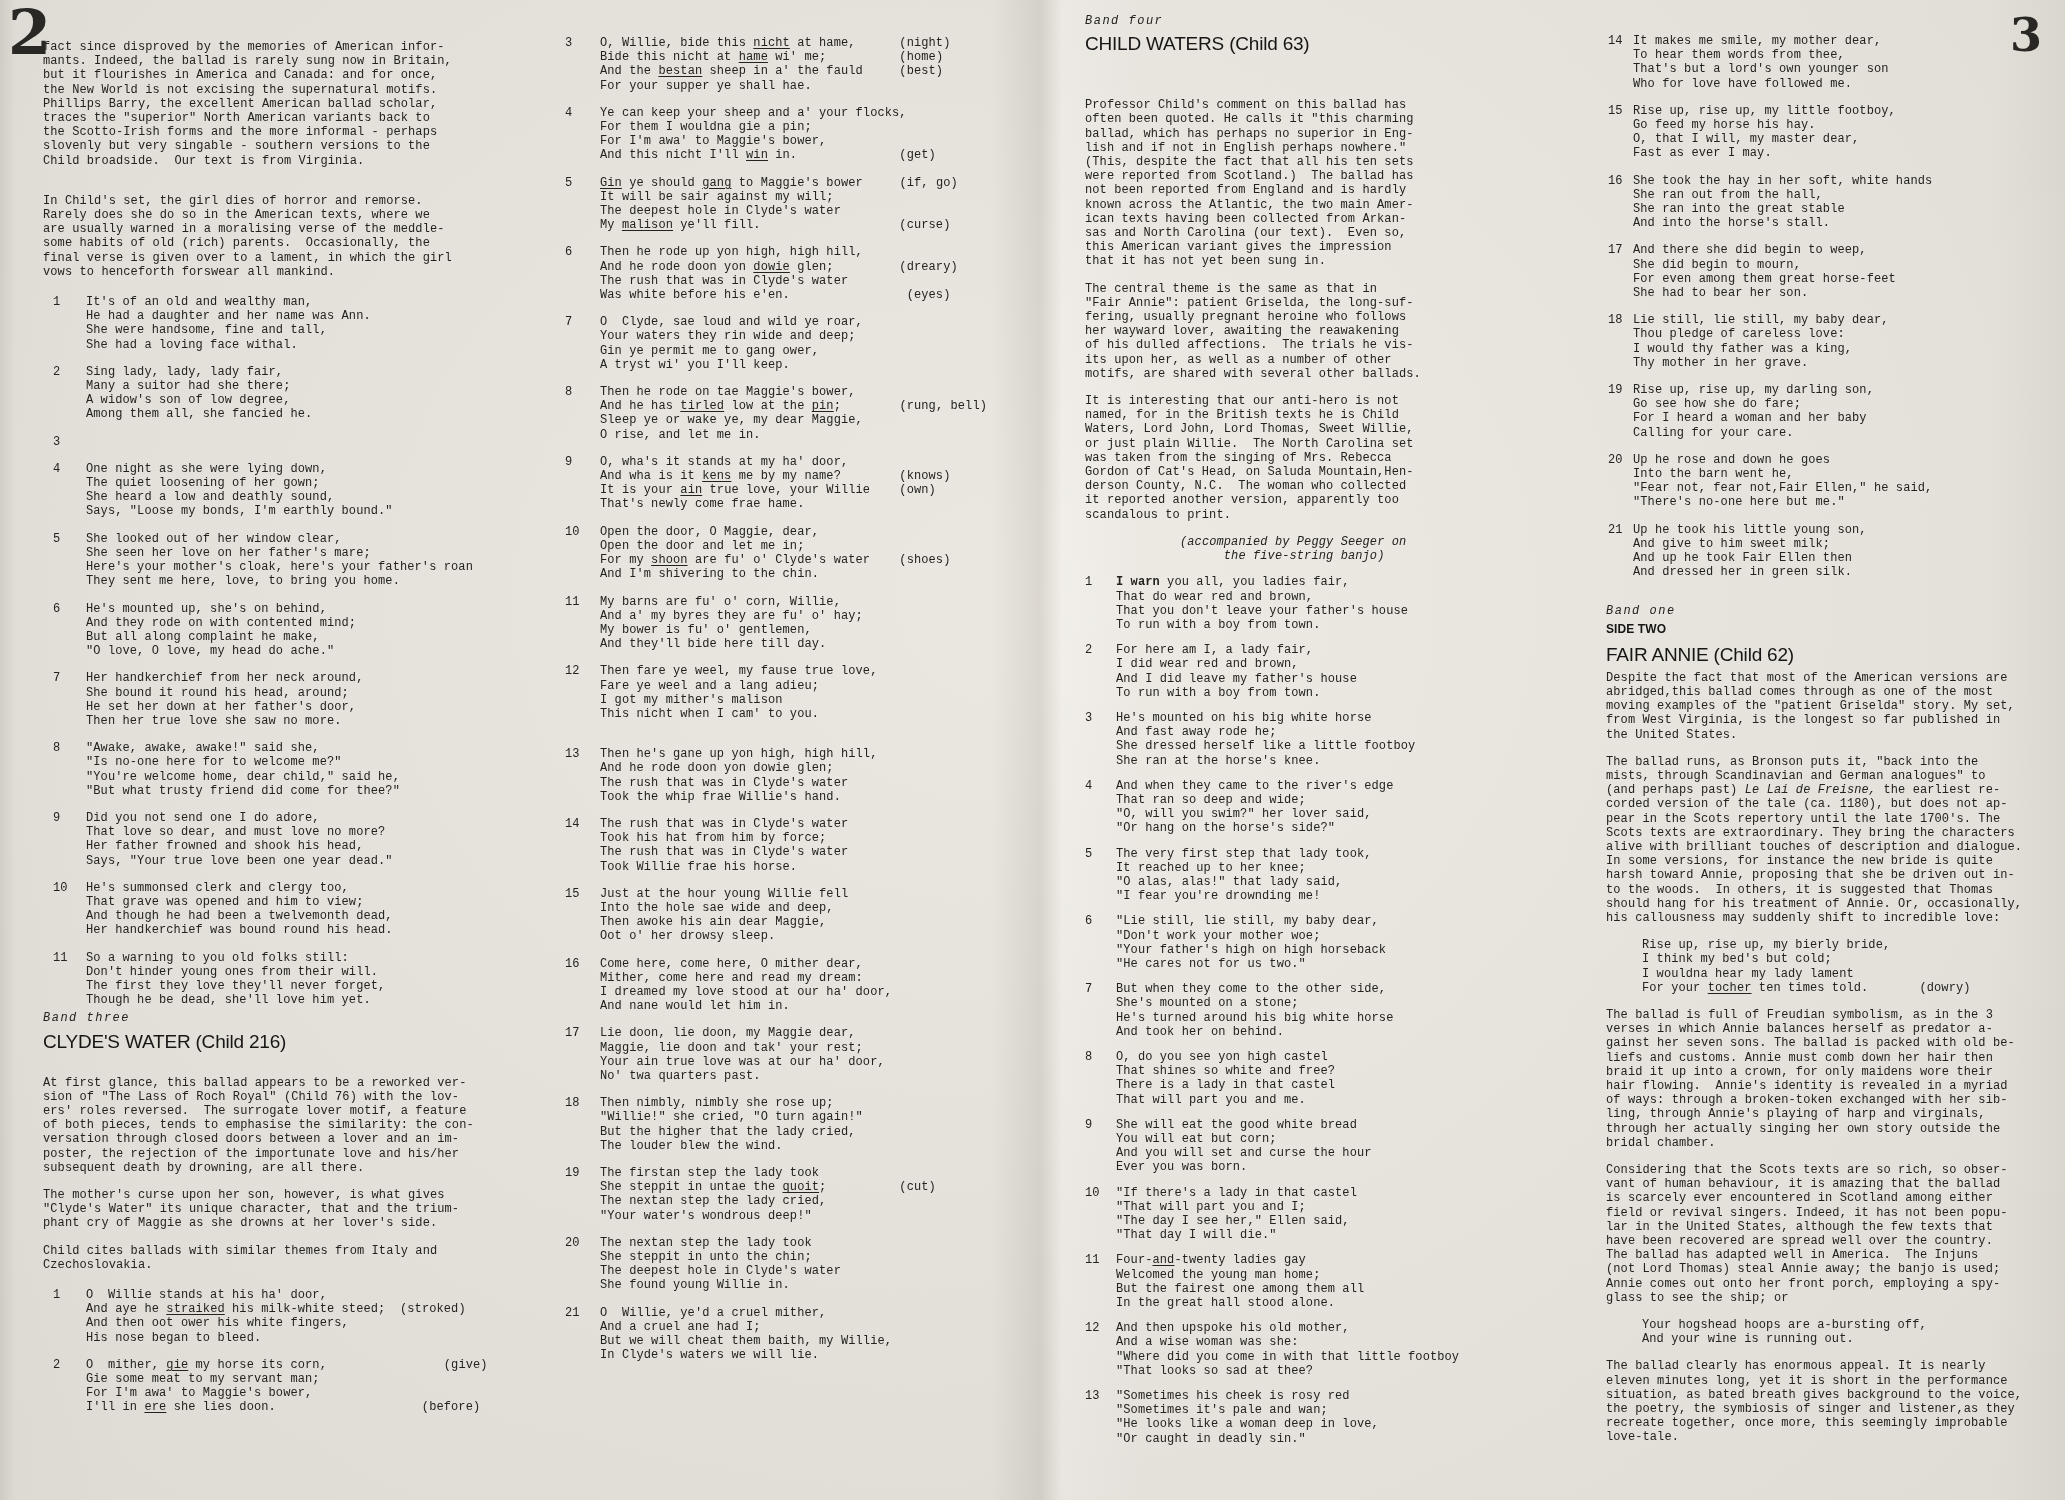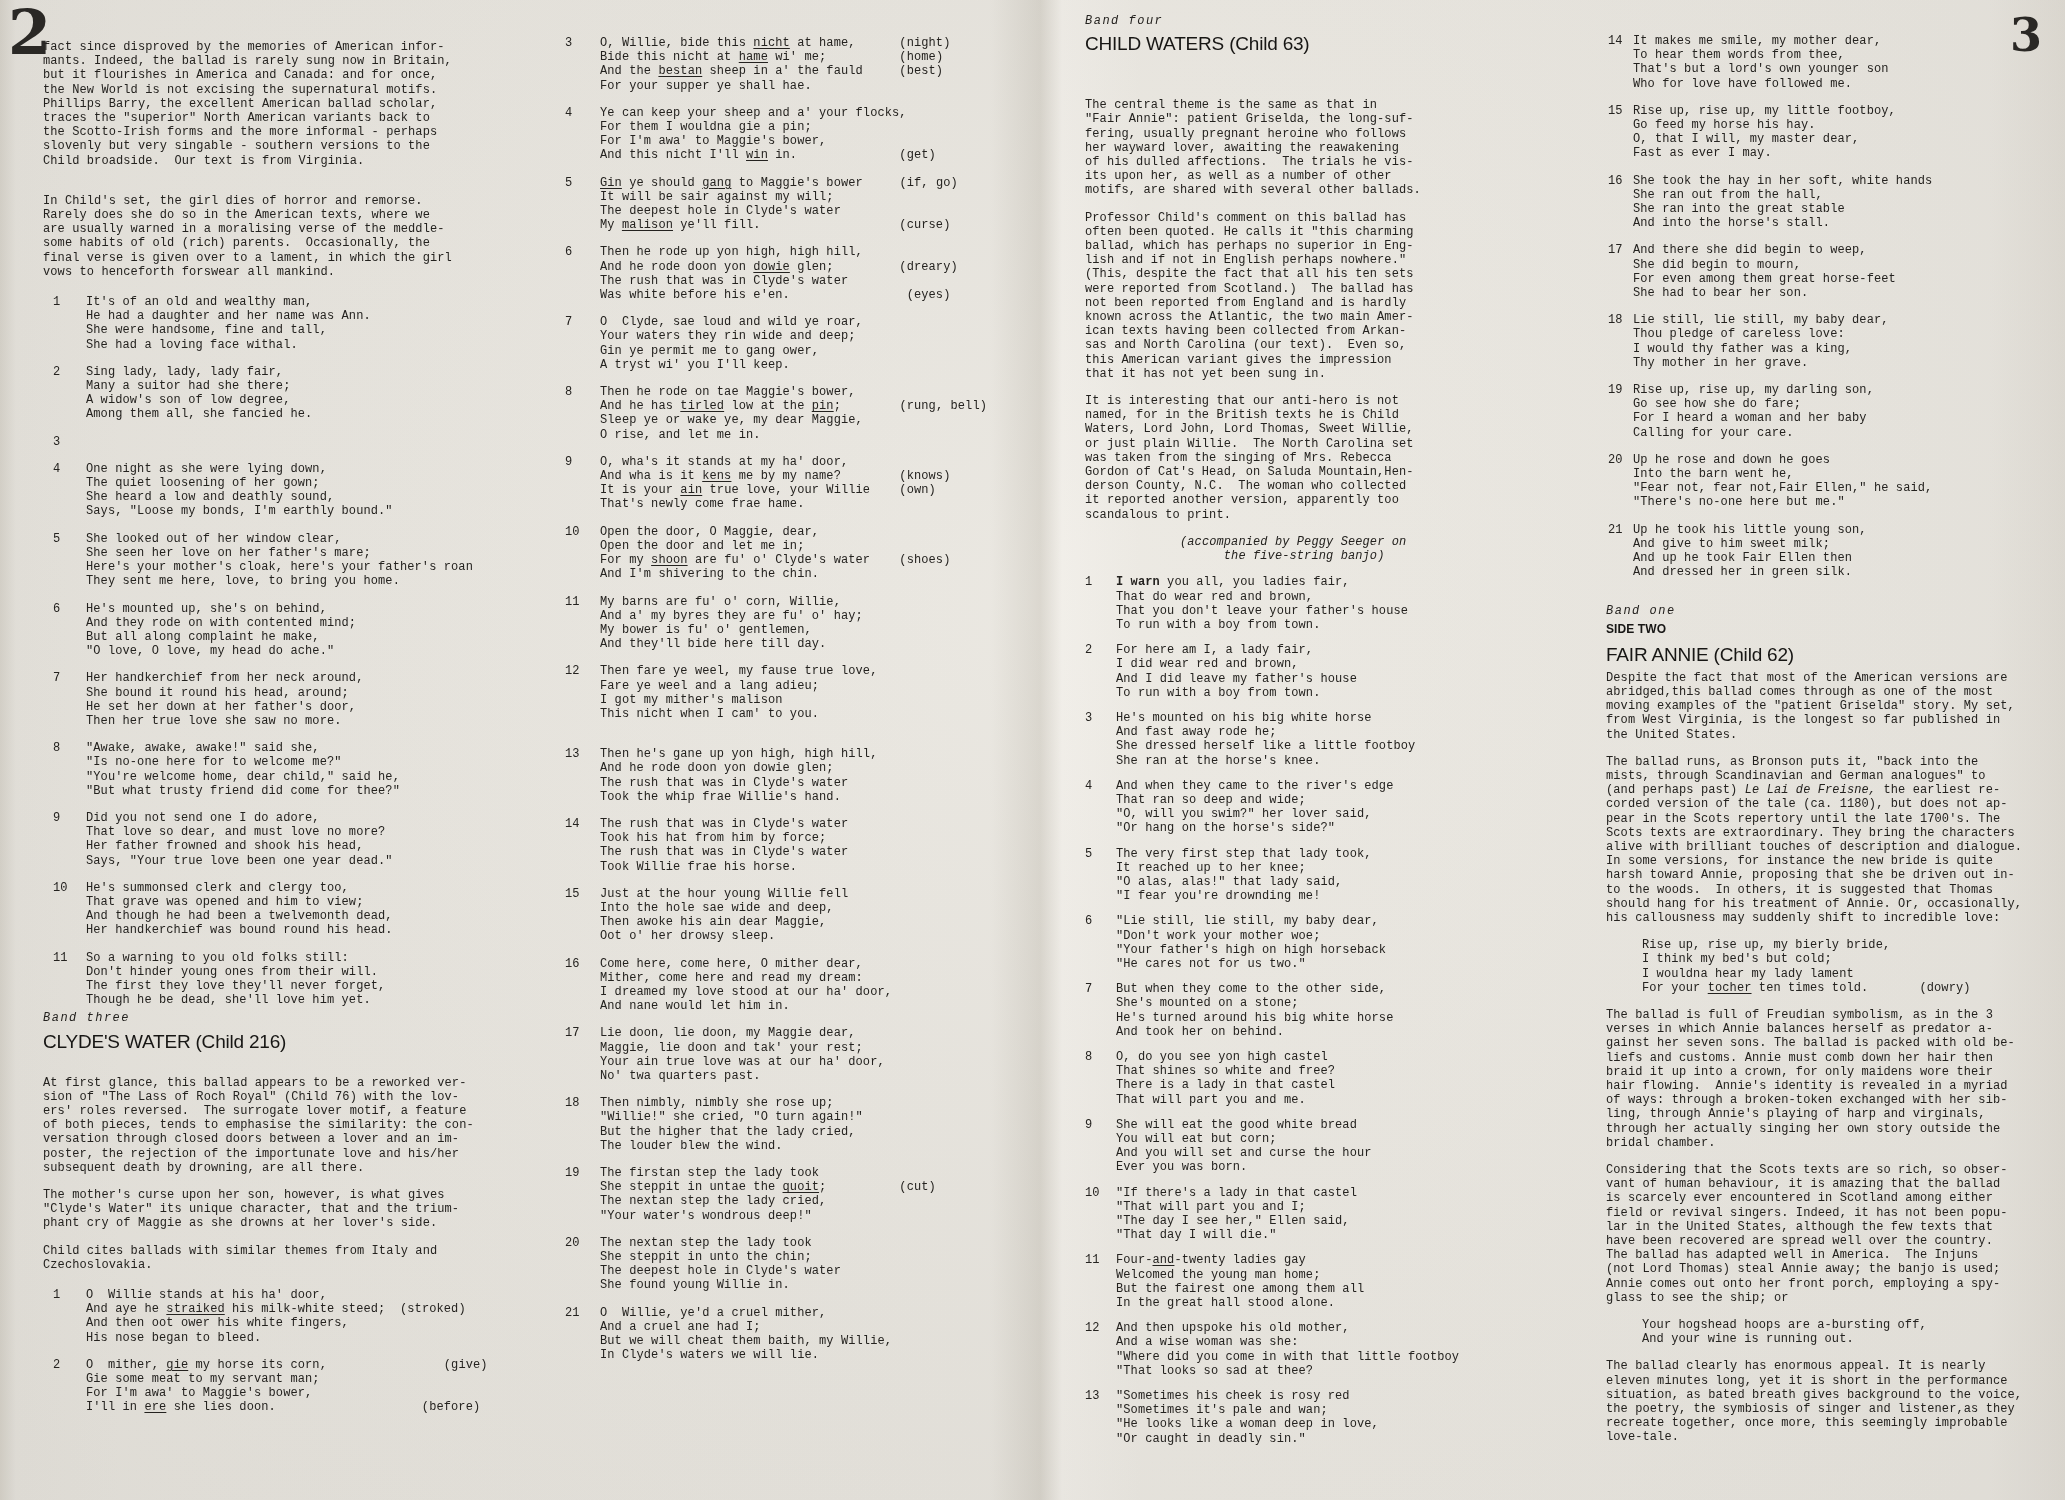--- a/index.html
+++ b/index.html
@@ -296,39 +296,39 @@
       <div class="vnum">21</div>
       <div class="vlines">O  Willie, ye'd a cruel mither,
 And a cruel ane had I;
 But we will cheat them baith, my Willie,
 In Clyde's waters we will lie.</div>
     </div>
   </div>
 <div class="col col3">
     <div class="band">Band four</div>
     <div class="heading" style="margin-bottom: 44px;">CHILD WATERS  (Child 63)</div>
-    <div class="para">The central theme is the same as that in
-"Fair Annie": patient Griselda, the long-suf-
-fering, usually pregnant heroine who follows
-her wayward lover, awaiting the reawakening
-of his dulled affections.  The trials he vis-
-its upon her, as well as a number of other
-motifs, are shared with several other ballads.</div>
     <div class="para">Professor Child's comment on this ballad has
 often been quoted. He calls it "this charming
 ballad, which has perhaps no superior in Eng-
 lish and if not in English perhaps nowhere."
 (This, despite the fact that all his ten sets
 were reported from Scotland.)  The ballad has
 not been reported from England and is hardly
 known across the Atlantic, the two main Amer-
 ican texts having been collected from Arkan-
 sas and North Carolina (our text).  Even so,
 this American variant gives the impression
 that it has not yet been sung in.</div>
+    <div class="para">The central theme is the same as that in
+"Fair Annie": patient Griselda, the long-suf-
+fering, usually pregnant heroine who follows
+her wayward lover, awaiting the reawakening
+of his dulled affections.  The trials he vis-
+its upon her, as well as a number of other
+motifs, are shared with several other ballads.</div>
     <div class="para">It is interesting that our anti-hero is not
 named, for in the British texts he is Child
 Waters, Lord John, Lord Thomas, Sweet Willie,
 or just plain Willie.  The North Carolina set
 was taken from the singing of Mrs. Rebecca
 Gordon of Cat's Head, on Saluda Mountain,Hen-
 derson County, N.C.  The woman who collected
 it reported another version, apparently too
 scandalous to print.</div>
     <div class="note">(accompanied by Peggy Seeger on

